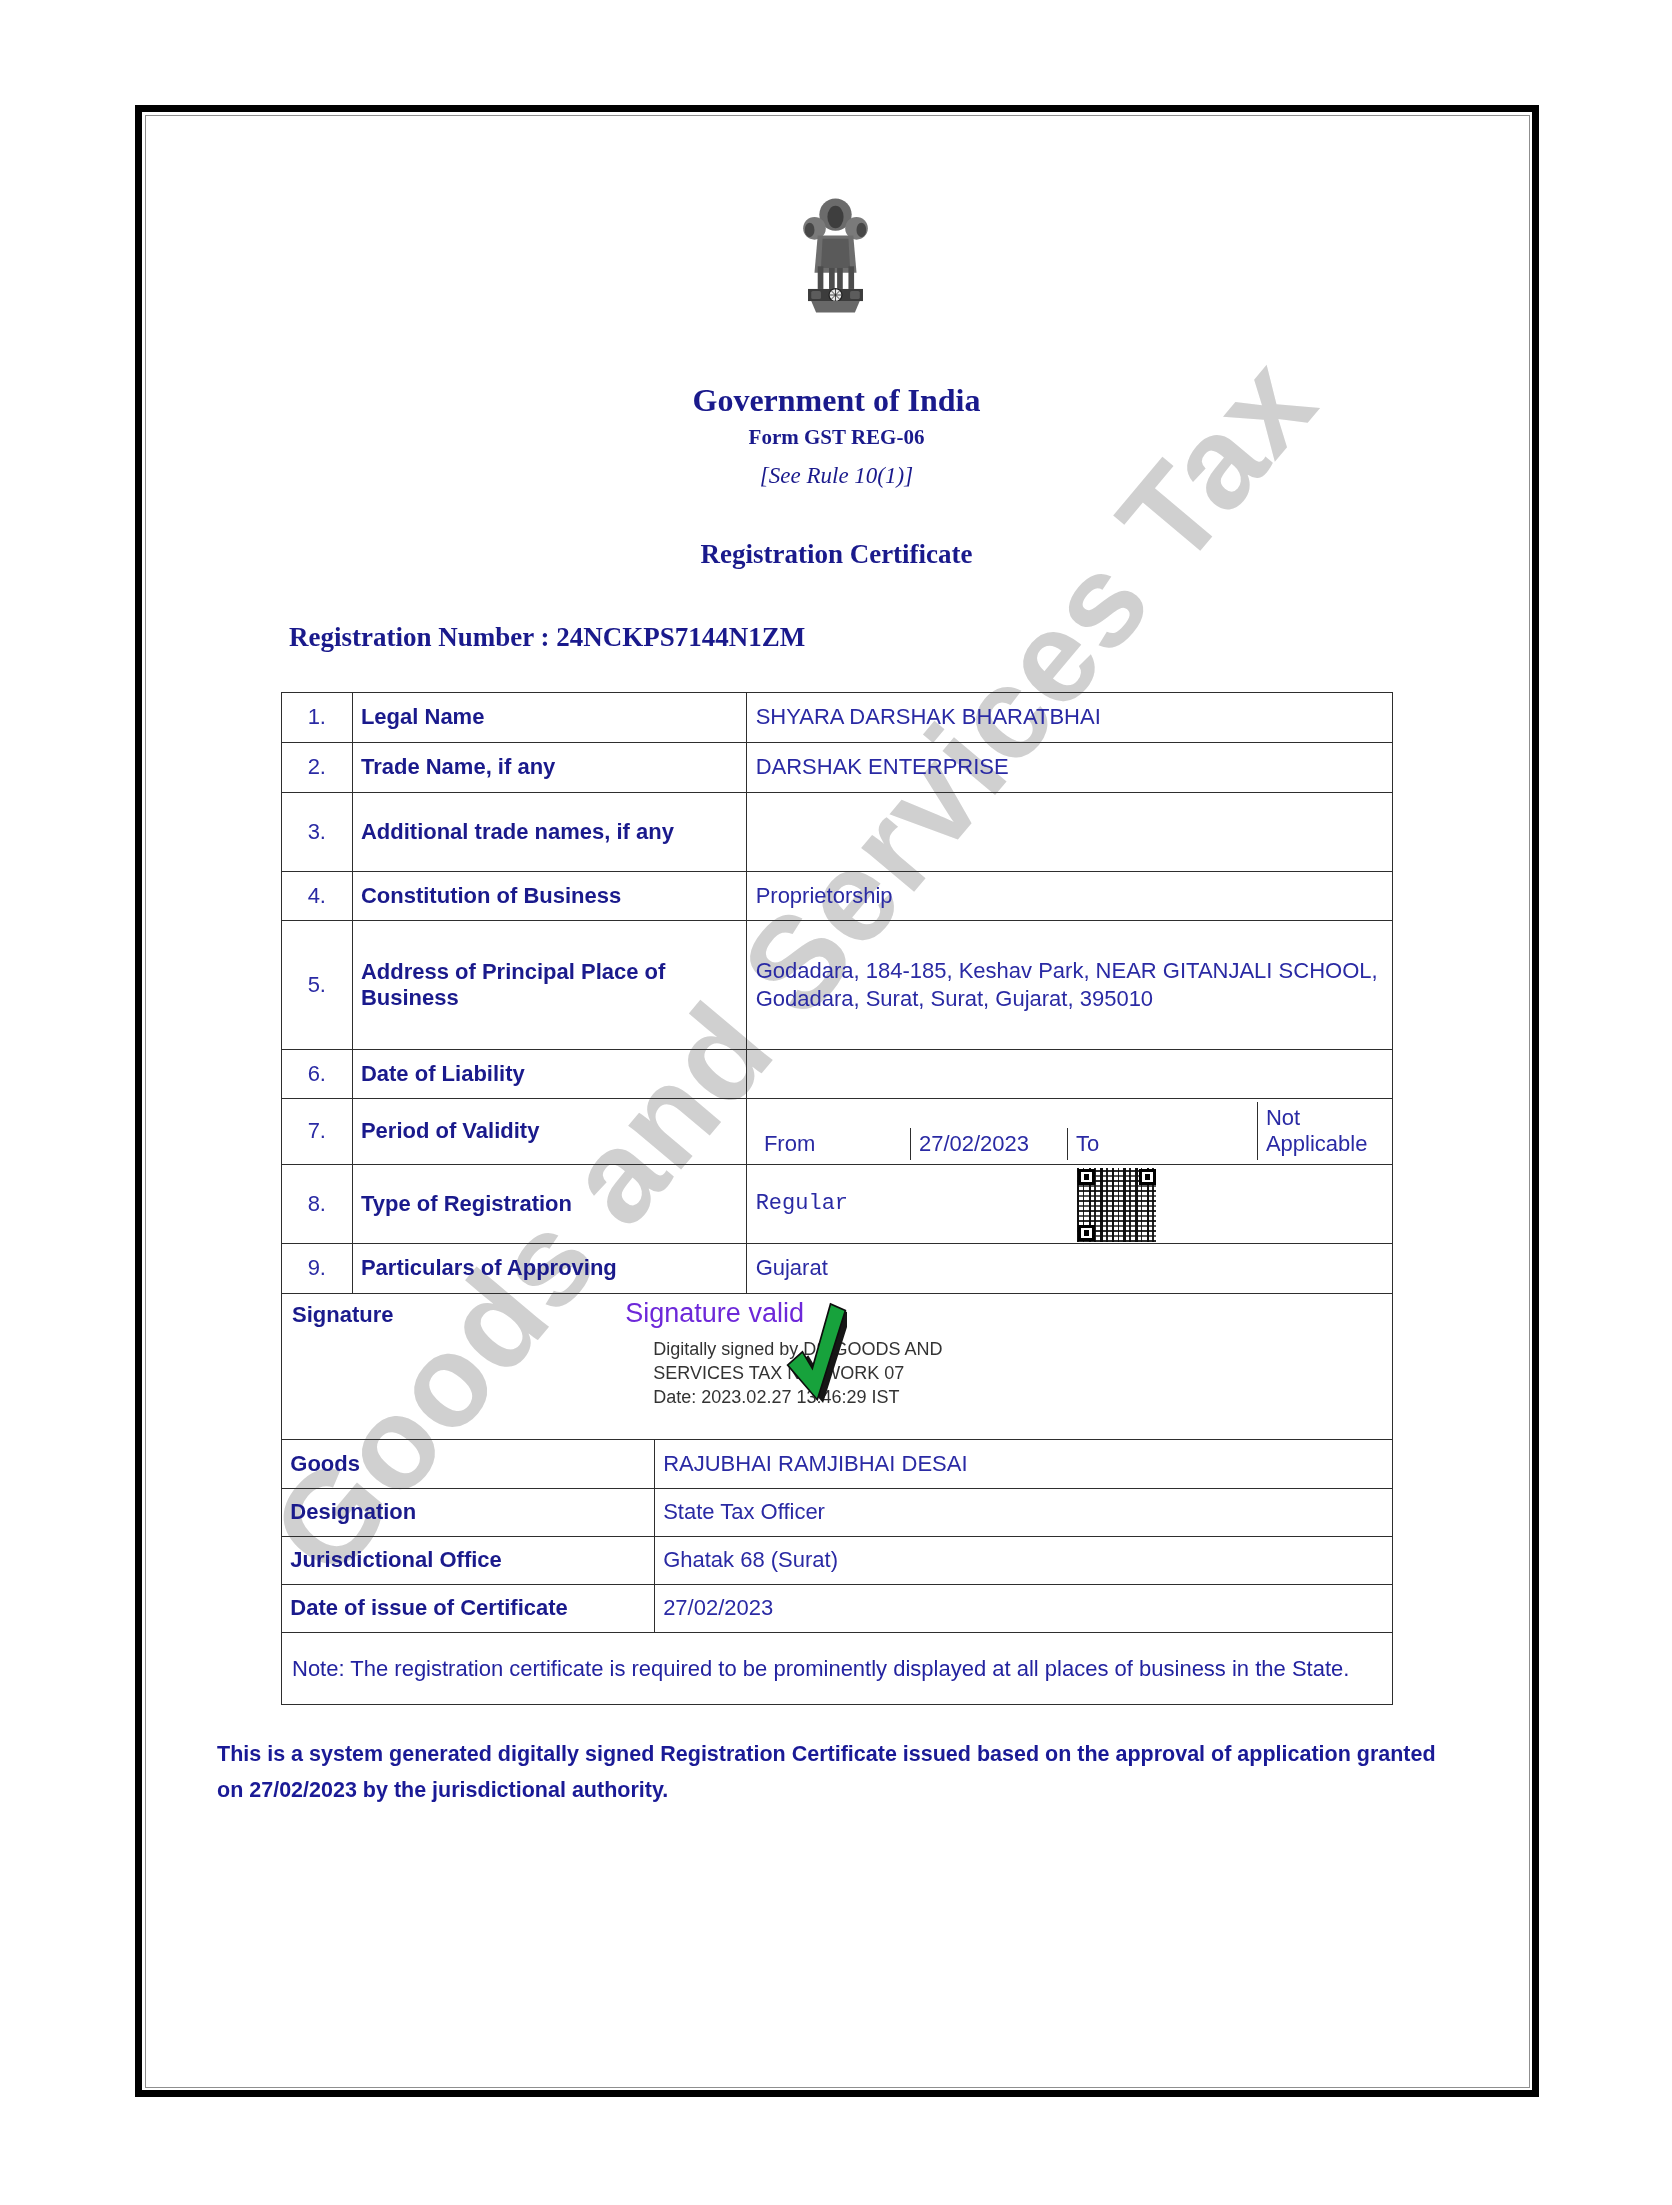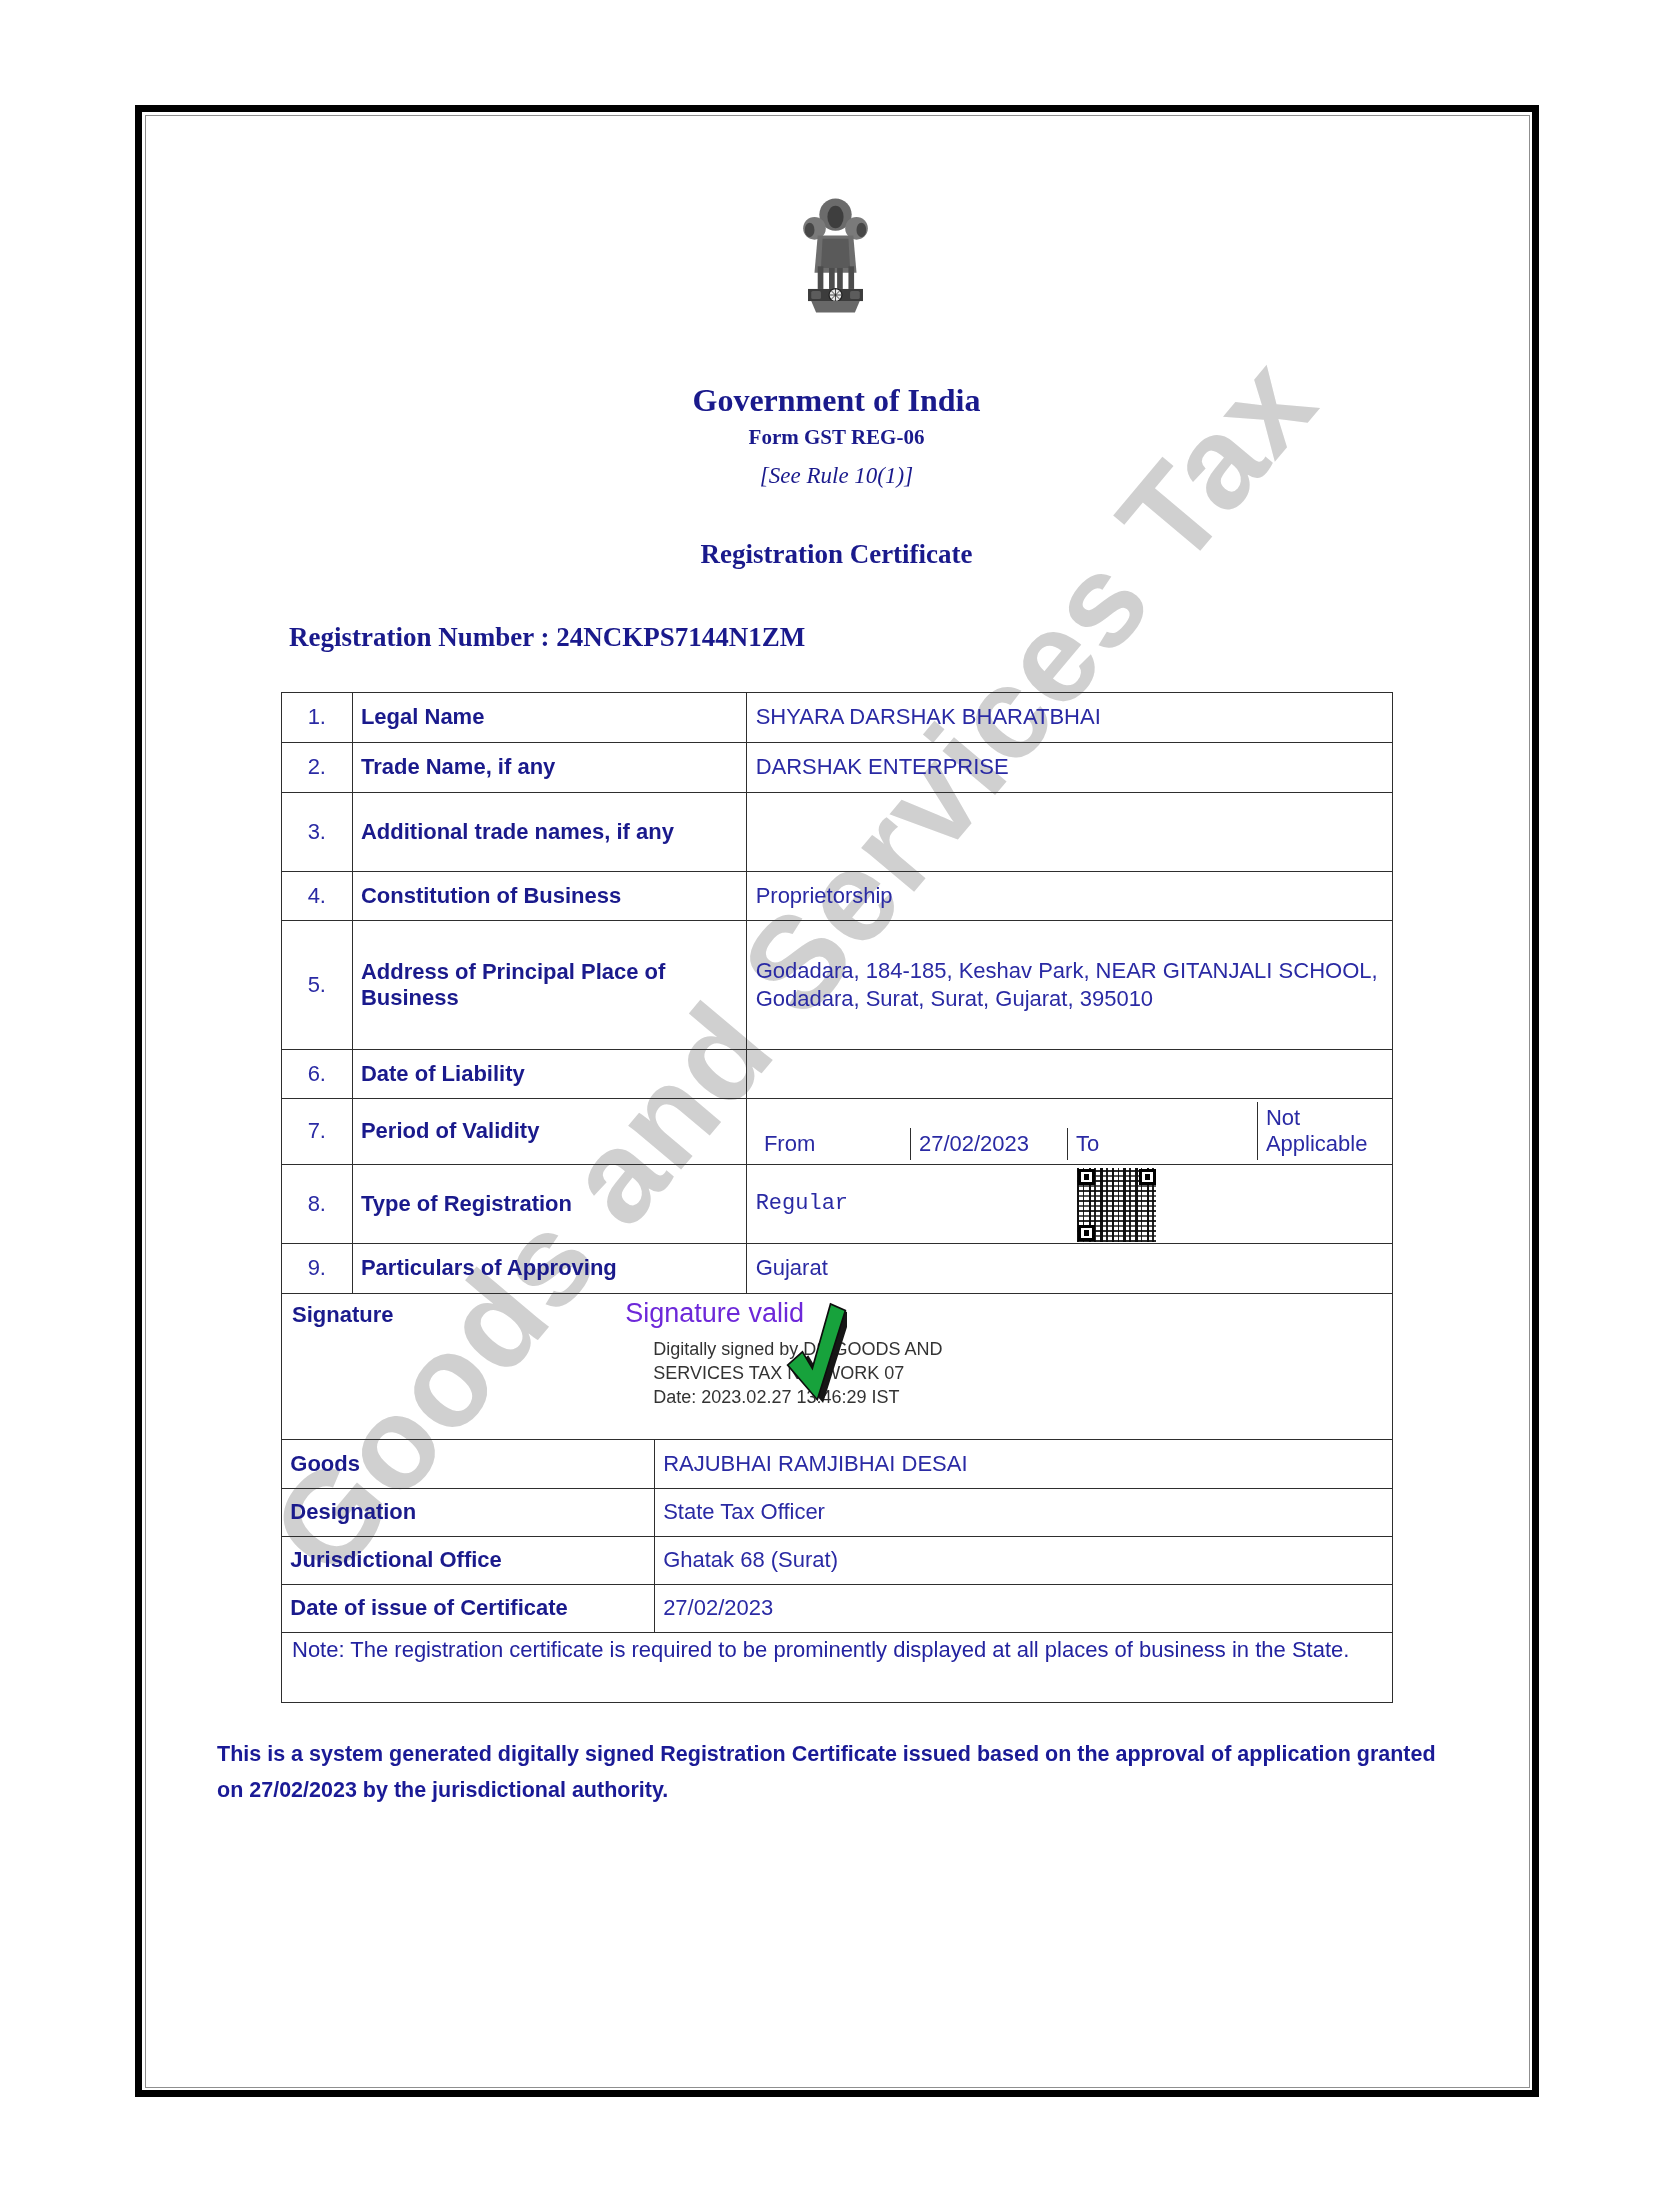--- a/index.html
+++ b/index.html
@@ -59,21 +59,21 @@
   .sig-row{position:relative;height:145px;border-top:1.7px solid #2e2e2e;border-bottom:1.7px solid #2e2e2e;}
   .sig-label{position:absolute;left:10px;top:8.3px;color:#1a1a8c;font-weight:bold;font-size:22px;}
   .sig-block{position:absolute;left:340px;top:1.7px;width:479px;background:#fff;padding:1.7px 3.3px;}
   .sig-valid{font-size:27px;color:#6d28d9;}
   .sig-lines{margin-left:28px;margin-top:8.3px;font-size:18px;line-height:24px;color:#333;}
   .sig-check{position:absolute;left:159px;top:3.3px;width:66px;height:104px;z-index:3;}
   
   table.grid td.lbl2{color:#1a1a8c;font-weight:bold;}
   table.grid tr.ro{height:48px;}
   
-  .note-row{border-top:1.7px solid #2e2e2e;min-height:70px;padding:2px 10px;box-sizing:border-box;
+  .note-row{border-top:1.7px solid #2e2e2e;min-height:70px;padding:21px 10px;box-sizing:border-box;
             color:#2323a0;font-size:22px;line-height:29px;max-width:1112px;}
   
   .footer{position:absolute;left:217px;top:1736px;width:1255px;z-index:2;
           color:#1a1a96;font-weight:bold;font-size:21.5px;line-height:36px;}
 </style>
 </head>
 <body>
 
 <div class="canvas">
 

